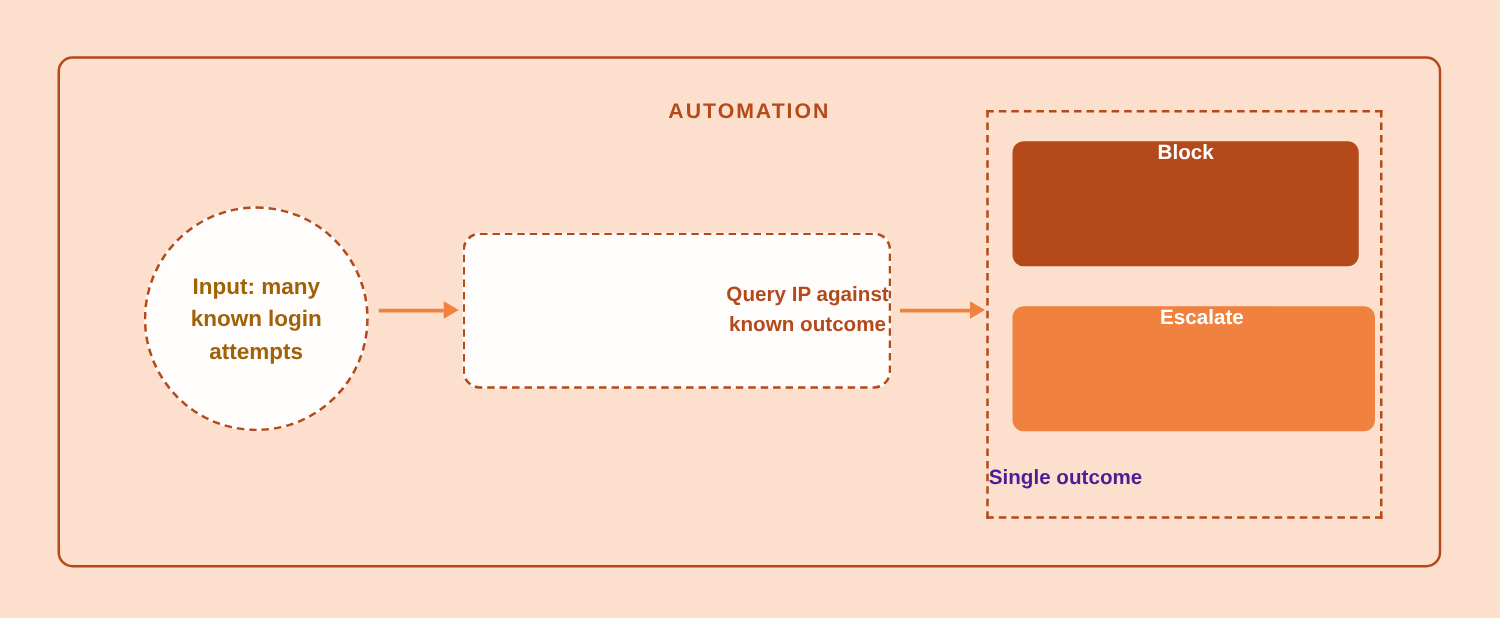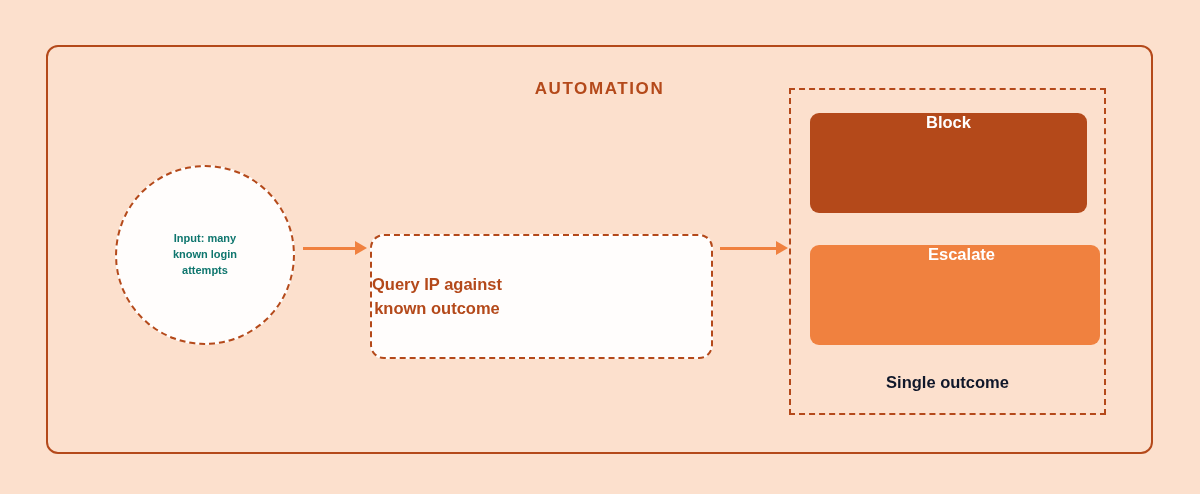--- a/index.html
+++ b/index.html
@@ -55,24 +55,24 @@
     box-sizing: border-box;
     border: 2px dashed #B4491A;
     border-radius: 50%;
     background: #FFFDFC;
     display: flex;
     align-items: center;
     justify-content: center;
     text-align: center;
   }
   #input-node .node-text {
-    font-size: 11px;
+    font-size: 18px;
     font-weight: bold;
     line-height: 1.45;
-    color: #0f766e;
+    color: #a16207;
     padding: 0 14px;
   }
 
   
   .arrow {
     position: absolute;
     height: 12px;
     display: flex;
     align-items: center;
   }
@@ -106,23 +106,22 @@
     left: 370px;
     top: 186px;
     width: 343px;
     height: 125px;
     box-sizing: border-box;
     border: 2px dashed #B4491A;
     border-radius: 14px;
     background: #FFFDFC;
     display: flex;
     align-items: center;
-    justify-content: flex-start;
+    justify-content: flex-end;
     text-align: center;
-    margin-top: 48px;
   }
   #process-node .node-text {
     font-size: 16.5px;
     font-weight: bold;
     line-height: 1.45;
     color: #B4491A;
   }
 
   
   #outcome-group {
@@ -158,24 +157,23 @@
     top: 155px;
     background: #F0813F;
     padding-left: 13px;
   }
 
   #outcome-caption {
     position: absolute;
     left: 0;
     top: 283px;
     width: 100%;
-    text-align: center;
     font-size: 16.5px;
     font-weight: bold;
-    color: #0f172a;
+    color: #4c1d95;
   }
 </style>
 </head>
 <body>
 
 <div id="stage">
 
   <div id="automation-container">
     <div id="automation-title">AUTOMATION</div>
   </div>

